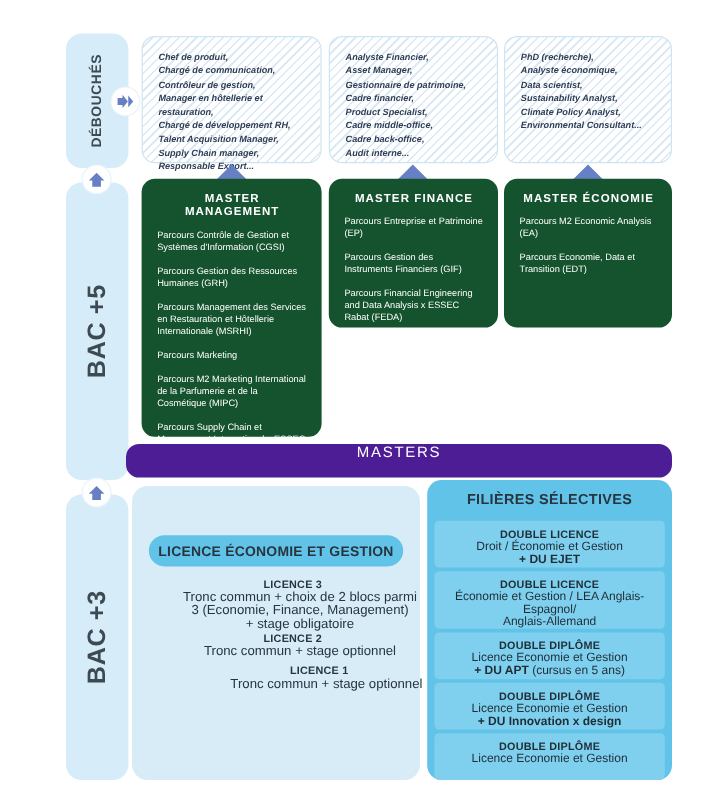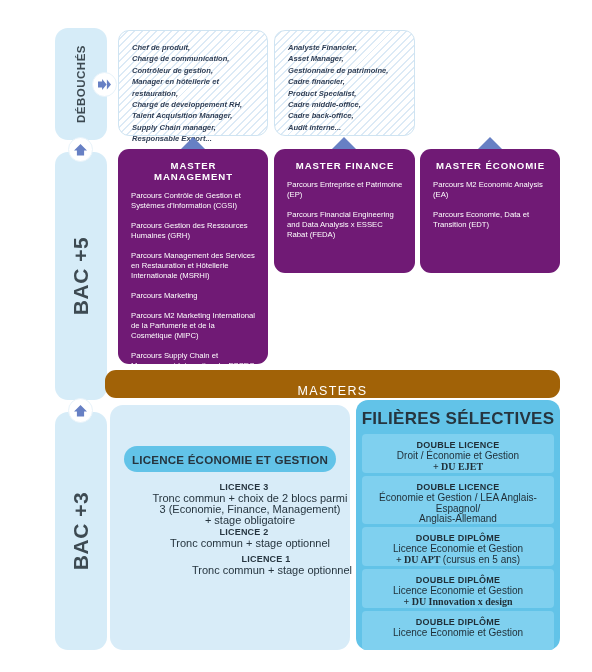--- a/index.html
+++ b/index.html
@@ -52,21 +52,21 @@
     font-weight: bold;
     font-size: 7.6px;
     line-height: 11.4px;
     color: #2f3e55;
     white-space: pre-line;
   }
 
   
   .master {
     position: absolute;
-    background: #701a75;
+    background: #14532d;
     border-radius: 11px;
     padding: 11px 12px 0 13px;
     color: #ffffff;
   }
   .master-title {
     text-align: center;
     font-weight: bold;
     font-size: 9.6px;
     letter-spacing: 0.9px;
     margin-bottom: 9px;
@@ -85,24 +85,24 @@
     position: absolute;
     width: 0; height: 0;
     border-left: 13px solid transparent;
     border-right: 13px solid transparent;
     border-bottom: 13px solid #6780c4;
   }
 
   
   .masters-bar {
     position: absolute;
-    background: #a16207;
+    background: #4c1d95;
     border-radius: 11px;
     display: flex;
-    align-items: flex-end;
+    align-items: flex-start;
     justify-content: center;
     color: #ffffff;
     font-size: 12.5px;
     letter-spacing: 1.4px;
   }
 
   
   .lic-panel {
     position: absolute;
     background: #d8ecf8;
@@ -126,35 +126,35 @@
     letter-spacing: 0.2px; line-height: 12px; padding-left: 28px;
   }
   .lic-sub {
     font-size: 11px; color: #26353f; line-height: 11px; margin-left: 40px;
   }
 
   
   .fil-panel { position: absolute; background: #62c3e8; border-radius: 12px; }
   .fil-head {
     position: absolute; width: 100%; text-align: center;
-    font-weight: bold; font-size: 17px; letter-spacing: 0.3px; color: #26353f;
+    font-weight: bold; font-size: 12px; letter-spacing: 0.3px; color: #26353f;
   }
   .fil-card {
     position: absolute;
     background: #7fd0ef;
     border-radius: 4px;
     text-align: center;
     padding-top: 5px;
   }
   .fil-title {
     font-weight: bold; font-size: 9px; color: #1f2d36; letter-spacing: 0.2px;
     line-height: 12px;
   }
   .fil-line { font-size: 10px; color: #1f2d36; line-height: 10.5px; }
-  .fil-line b { font-weight: bold; font-family: Liberation Serif, serif; }
+  .fil-line b { font-weight: bold; }
 
   
   .badge {
     position: absolute;
     width: 25px; height: 25px;
     border-radius: 50%;
     background: #ffffff;
     border: 1.5px solid #e8f3fa;
     display: flex; align-items: center; justify-content: center;
     z-index: 6;
@@ -192,20 +192,28 @@
     <div class="outcome-text">Analyste Financier,
 Asset Manager,
 Gestionnaire de patrimoine,
 Cadre financier,
 Product Specialist,
 Cadre middle-office,
 Cadre back-office,
 Audit interne...</div>
   </div>
 
+  <div class="outcome" style="left:420px; top:30px; width:140px; height:106px;">
+    <div class="outcome-text">PhD (recherche),
+Analyste économique,
+Data scientist,
+Sustainability Analyst,
+Climate Policy Analyst,
+Environmental Consultant...</div>
+  </div>
 
   <div class="rail" style="top:152px; height:248px;">
     <div class="rail-text" style="font-size:21px;">BAC +5</div>
   </div>
 
   <div class="badge" style="left:68px; top:137px;">
     <svg width="15" height="14" viewBox="0 0 15 14" aria-hidden="true">
       <path d="M7.5 1 L14 7.4 L11.1 7.4 L11.1 12.6 L3.9 12.6 L3.9 7.4 L1 7.4 Z" fill="#6780c4"></path>
     </svg>
   </div>
@@ -220,20 +228,21 @@
     <div class="track">Parcours Gestion des Ressources Humaines (GRH)</div>
     <div class="track">Parcours Management des Services en Restauration et Hôtellerie Internationale (MSRHI)</div>
     <div class="track">Parcours Marketing</div>
     <div class="track">Parcours M2 Marketing International de la Parfumerie et de la Cosmétique (MIPC)</div>
     <div class="track">Parcours Supply Chain et Management International x ESSEC RABAT (SCMI)</div>
   </div>
 
   <div class="master" style="left:274px; top:149px; width:141px; height:124px;">
     <div class="master-title">MASTER FINANCE</div>
     <div class="track">Parcours Entreprise et Patrimoine (EP)</div>
+    <div class="track">Parcours Gestion des Instruments Financiers (GIF)</div>
     <div class="track">Parcours Financial Engineering and Data Analysis x ESSEC Rabat (FEDA)</div>
   </div>
 
   <div class="master" style="left:420px; top:149px; width:140px; height:124px;">
     <div class="master-title">MASTER ÉCONOMIE</div>
     <div class="track">Parcours M2 Economic Analysis (EA)</div>
     <div class="track">Parcours Economie, Data et Transition (EDT)</div>
   </div>
 
   <div class="masters-bar" style="left:105px; top:370px; width:455px; height:28px;">

